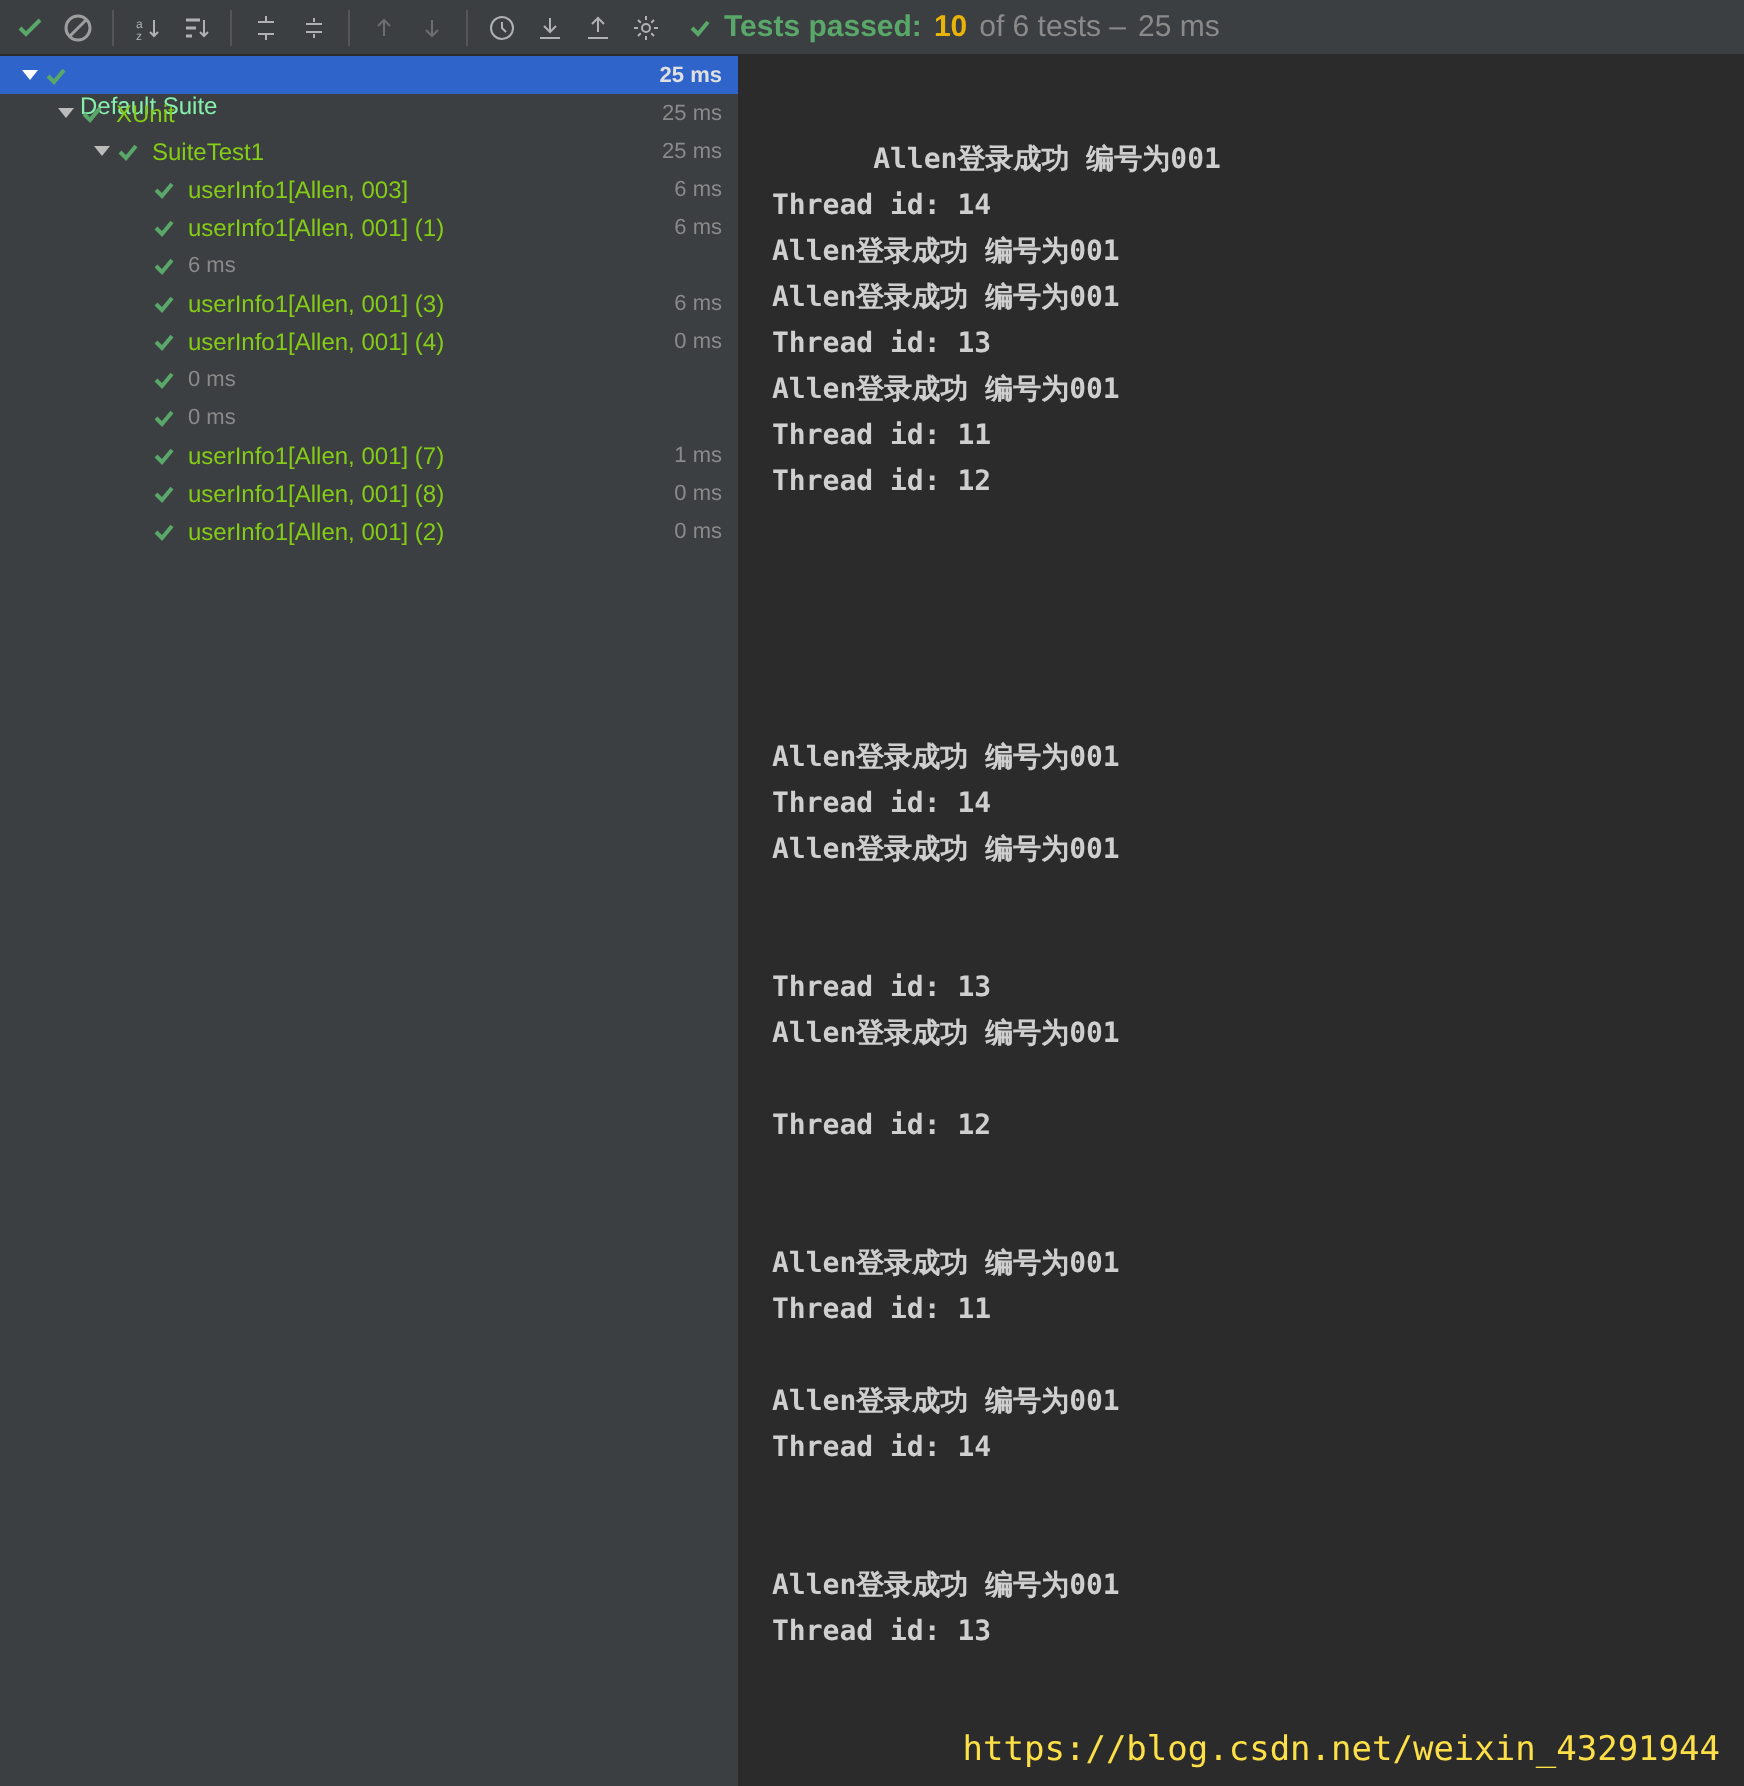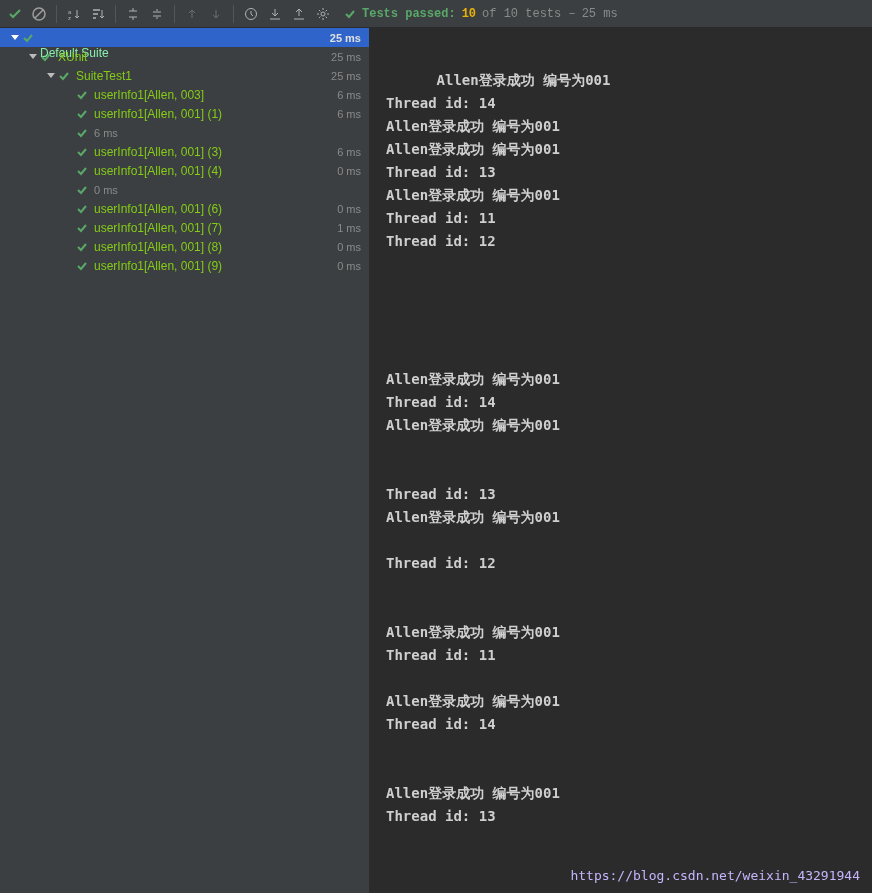--- a/index.html
+++ b/index.html
@@ -29,24 +29,23 @@
     color: #afb1b3;
     cursor: pointer;
   }
   .tb-sep { width:1px; height:18px; background:#555; margin:0 4px; }
   .tb-btn.disabled { color: #6e6e6e; cursor: default; }
   svg { display:block; }
 
   .status-bar {
     display:flex; align-items:center; gap:6px;
     padding-left:8px;
-    color:#8a8a8a; font-size:12px;
+    color:#8a8a8a; font-size:15px;
     height:28px;
     flex:1;
-    font-family:Liberation Mono, monospace;
   }
   .status-bar .pass-prefix { color:#59a869; font-weight:bold; }
   .status-bar .pass-num { color:#eab308; font-weight:bold; }
 
   .main { display:flex; flex:1; overflow:hidden; }
 
   .tree-pane {
     width: 370px;
     background:#3c3f41;
     border-right:1px solid #2b2b2b;
@@ -82,22 +81,22 @@
     padding:18px 0 0 16px;
     white-space:pre;
     overflow:auto;
     position:relative;
   }
   .console-pane .bold { font-weight:bold; color:#cfcfcf; }
 
   .watermark {
     position:absolute;
     bottom:6px; right:12px;
-    color:#c4b5fd;
-    font-size:13px;
+    color:#fde047;
+    font-size:17px;
     font-family: Menlo, monospace;
     text-align: right;
   }
 </style>
 </head>
 <body>
 
 <div class="container">
   <div class="toolbar">
     <div class="tb-btn">
@@ -172,21 +171,21 @@
     </div>
 
     <div class="status-bar">
       <span style="color:#59a869;font-weight:bold;">
         <svg width="12" height="12" viewBox="0 0 12 12">
             <path d="M2 6l3 3 5-6" stroke="#59a869" stroke-width="2" fill="none"></path>
           </svg>
       </span>
       <span class="pass-prefix">Tests passed:</span>
       <span class="pass-num">10</span>
-      <span>of 10 tests –</span>
+      <span>of 6 tests –</span>
       <span>25 ms</span>
     </div>
   </div>
 
   <div class="main">
     <div class="tree-pane" id="tree">
         <div class="tree-row selected">
           <span class="indent" style="width: 8px;"></span>
           <span class="arrow">
             <svg width="10" height="10" viewBox="0 0 10 10">
@@ -296,21 +295,20 @@
           <span class="time">0 ms</span>
         </div>
         <div class="tree-row">
           <span class="indent" style="width: 62px;"></span>
           <span class="arrow"></span>
           <span class="icon-ok">
             <svg width="12" height="12" viewBox="0 0 12 12">
               <path d="M2 6l3 3 5-6" stroke="#59a869" stroke-width="2" fill="none"></path>
             </svg>
           </span>
-          <span class="label">userInfo1[Allen, 001] (6)</span>
           <span class="time">0 ms</span>
         </div>
         <div class="tree-row">
           <span class="indent" style="width: 62px;"></span>
           <span class="arrow"></span>
           <span class="icon-ok">
             <svg width="12" height="12" viewBox="0 0 12 12">
               <path d="M2 6l3 3 5-6" stroke="#59a869" stroke-width="2" fill="none"></path>
             </svg>
           </span>
@@ -329,21 +327,21 @@
           <span class="time">0 ms</span>
         </div>
         <div class="tree-row">
           <span class="indent" style="width: 62px;"></span>
           <span class="arrow"></span>
           <span class="icon-ok">
             <svg width="12" height="12" viewBox="0 0 12 12">
               <path d="M2 6l3 3 5-6" stroke="#59a869" stroke-width="2" fill="none"></path>
             </svg>
           </span>
-          <span class="label">userInfo1[Allen, 001] (9)</span>
+          <span class="label">userInfo1[Allen, 001] (2)</span>
           <span class="time">0 ms</span>
         </div>
       </div>
     <div class="console-pane">
       <span class="bold">Allen登录成功 编号为001
 Thread id: 14
 Allen登录成功 编号为001
 Allen登录成功 编号为001
 Thread id: 13
 Allen登录成功 编号为001

